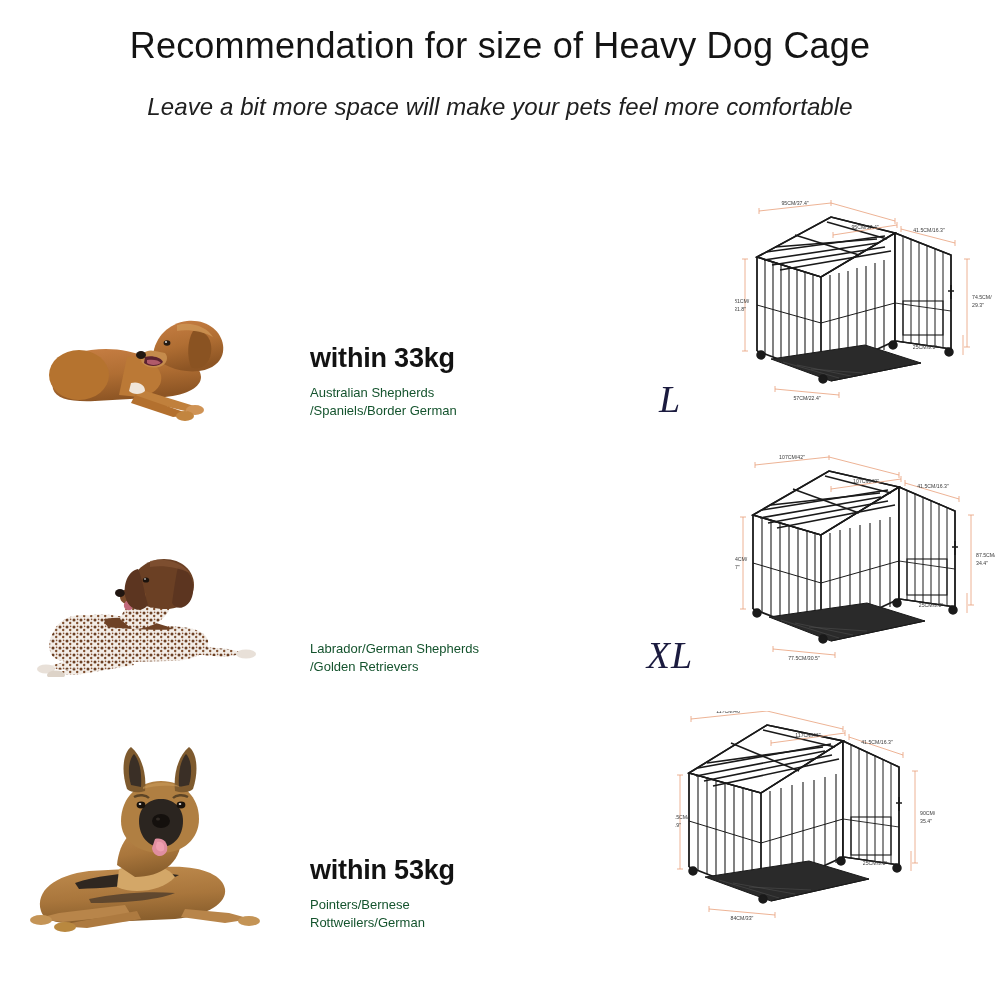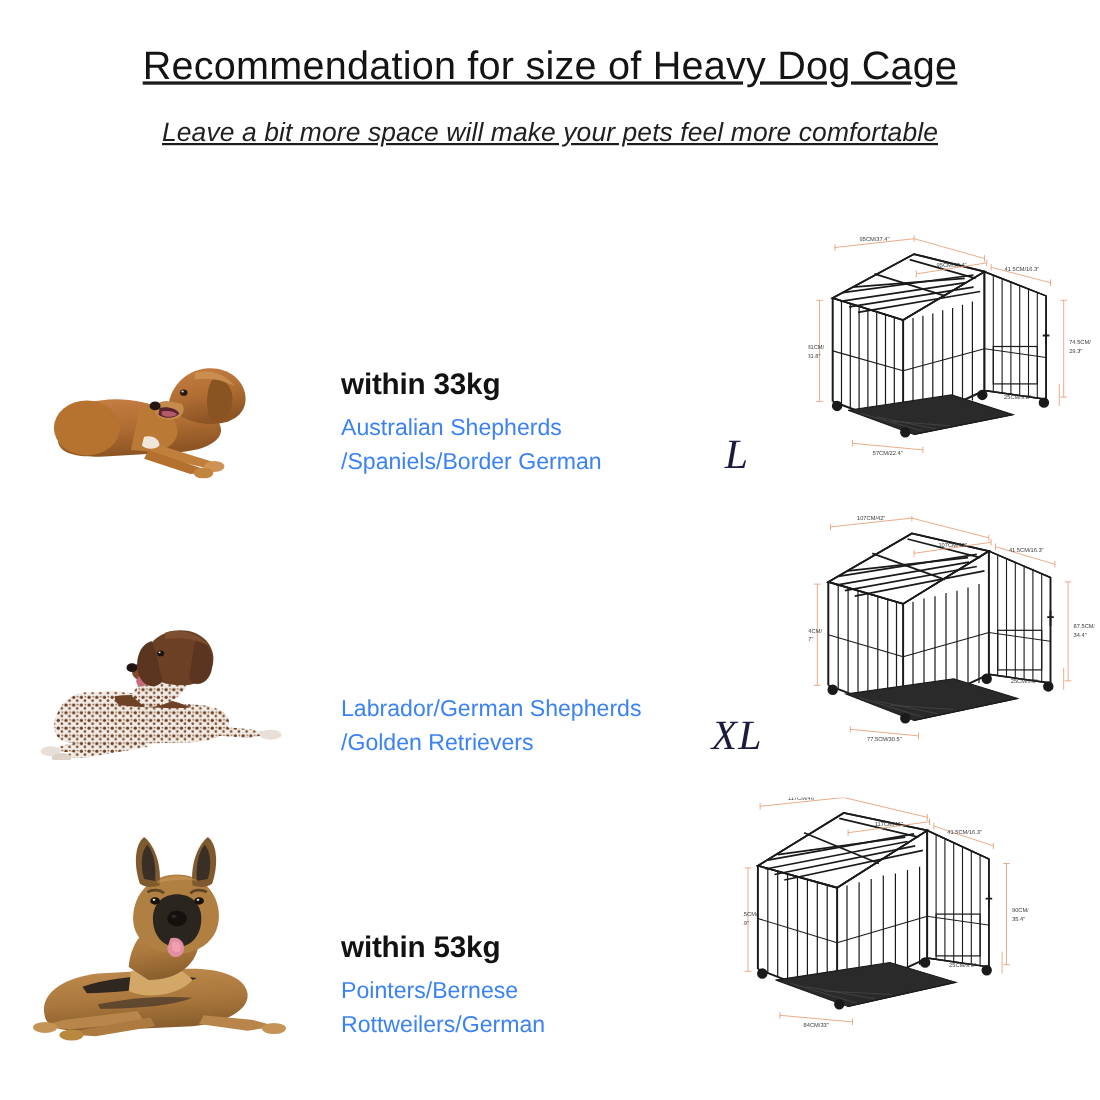--- a/index.html
+++ b/index.html
@@ -11,23 +11,22 @@
     width: 1000px;
     height: 1000px;
     font-family: "Liberation Sans", sans-serif;
     color: #1c1c1c;
     overflow: hidden;
     position: relative;
   }
 
   
   .header {
-    padding-top: 38px;
+    padding-top: 24px;
     text-align: center;
-    text-decoration: underline;
   }
   .page-title {
     font-size: 36px;
     font-weight: 400;
     letter-spacing: 0.2px;
     color: #141414;
     margin: 0;
     line-height: 1.2;
   }
   .page-subtitle {
@@ -69,22 +68,22 @@
   }
   .weight-label {
     font-size: 27px;
     font-weight: bold;
     color: #121212;
     letter-spacing: -0.2px;
     line-height: 1.2;
     margin-bottom: 9px;
   }
   .breed-line {
-    font-size: 21px;
-    color: #3b82f6;
+    font-size: 13px;
+    color: #14532d;
     line-height: 1.45;
     white-space: nowrap;
   }
 
   
   .size-code {
     flex: 0 0 120px;
     text-align: center;
     font-family: "Liberation Serif", serif;
     font-style: italic;

